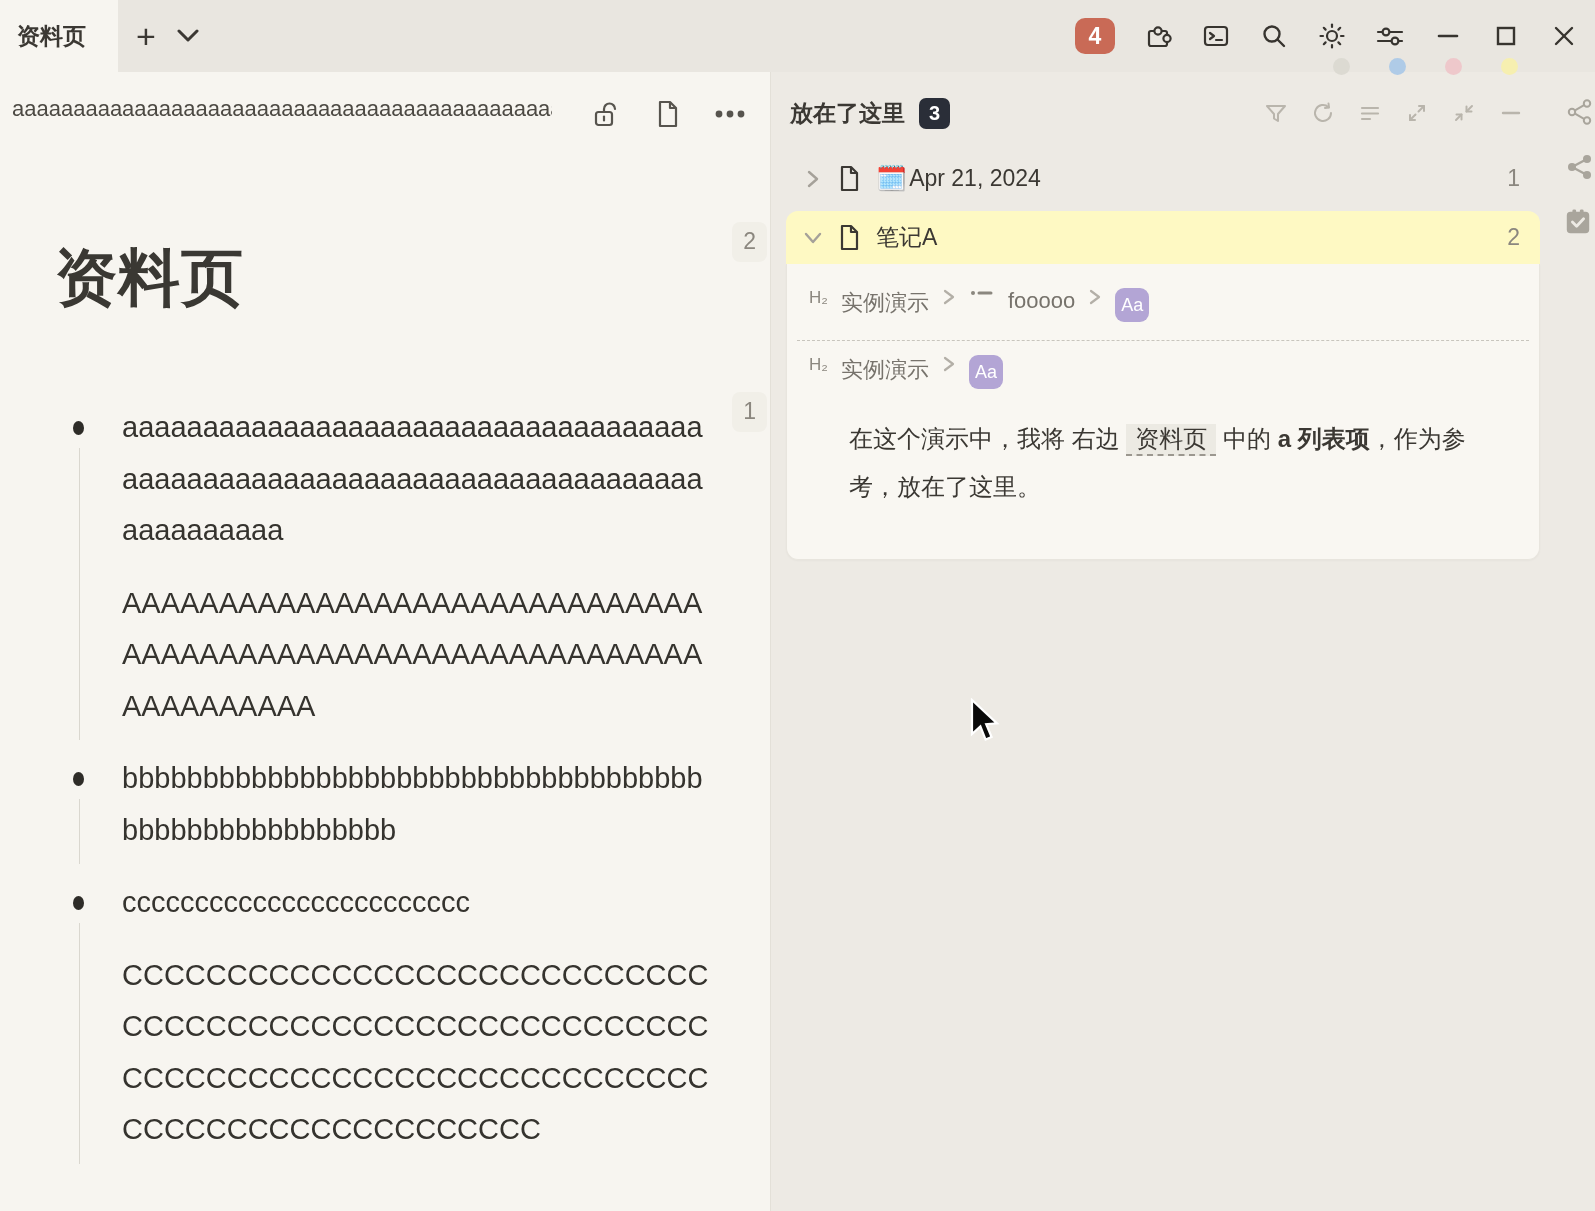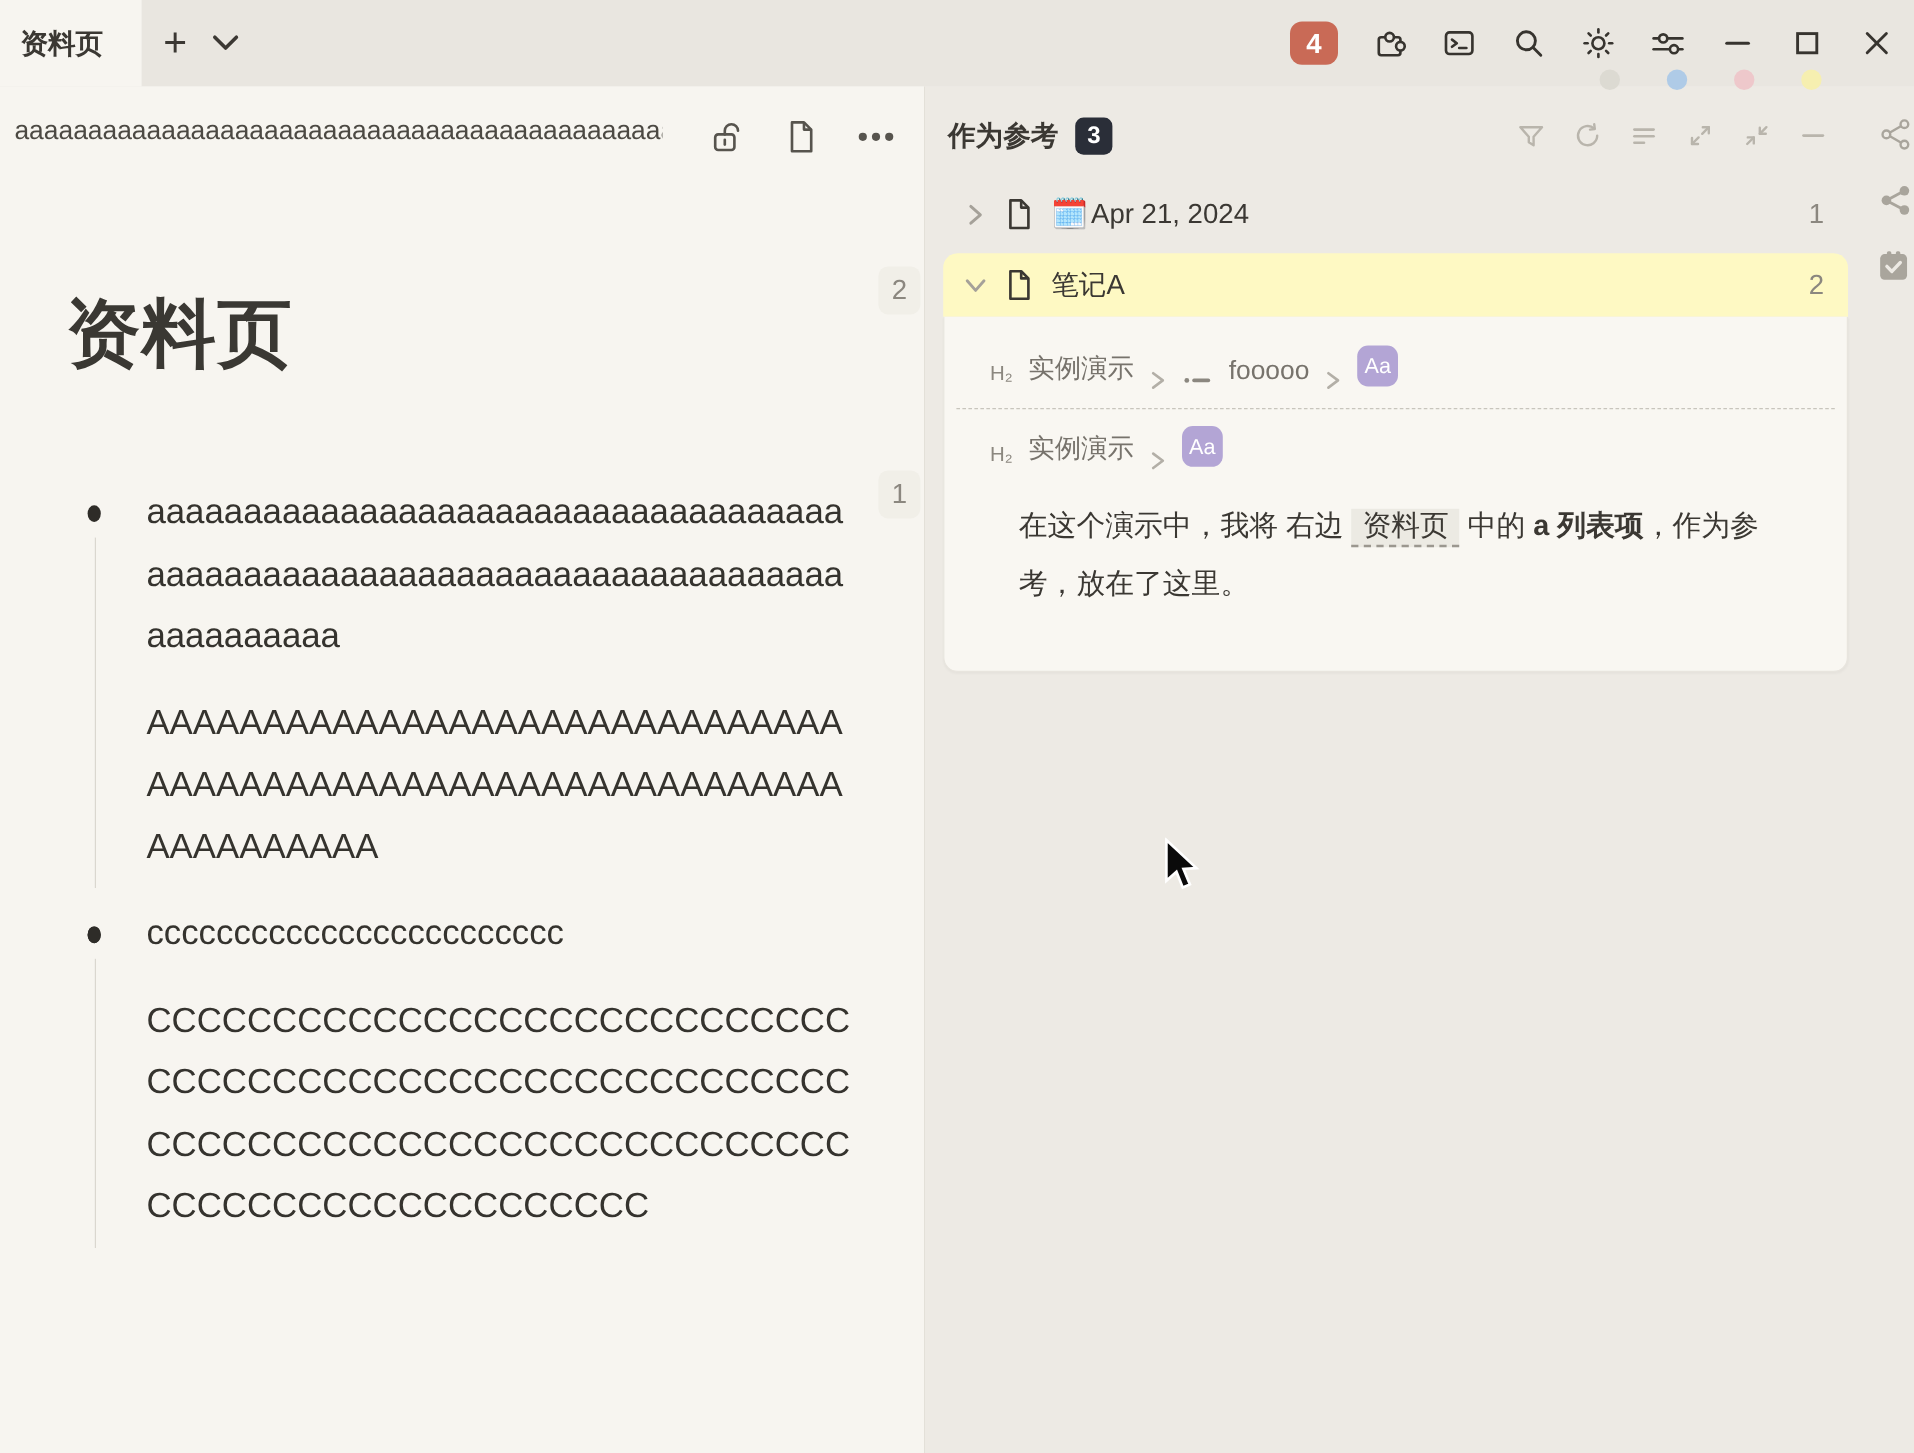--- a/index.html
+++ b/index.html
@@ -78,21 +78,21 @@
   .group-row .chev { width:26px; height:26px; color:#A5A199; margin-right:10px; display:flex; align-items:center; justify-content:center; }
   .group-row .doc-ic { width:26px; height:26px; color:#3B3833; margin-right:14px; display:flex; align-items:center; justify-content:center; }
   .group-row .g-count { margin-left:auto; font-size:23px; color:#8B877F; }
   .row-expanded { background:#fef9c3; border-radius:12px 12px 0 0; margin-top:6px; }
   .cal-emoji { font-size:25px; margin-right:2px; }
 
   .bl-card {
     width:754px; background:#F9F7F2; border:1px solid #E8E5DE; border-top:none;
     border-radius:0 0 12px 12px; padding:12px 0 30px; box-shadow:0 1px 2px rgba(0,0,0,0.03);
   }
-  .crumbs { display:flex; align-items:flex-end; gap:13px; padding:12px 22px 4px; font-size:22px; color:#77736C;margin-left:16px; }
+  .crumbs { display:flex; align-items:flex-start; gap:13px; padding:12px 22px 4px; font-size:22px; color:#77736C; }
   .crumb-h { font-size:17px; color:#8B877F; }
   .crumb-chev { color:#B3AFA7; width:14px; height:14px; }
   .crumb-listic { color:#8B877F; }
   .aa-badge {
     width:34px; height:34px; border-radius:9px; background:#B3A5D5; color:#FFFFFF;
     font-size:18px; display:flex; align-items:center; justify-content:center;
   }
   .match-text { padding:22px 30px 18px 62px; font-size:24px; line-height:48px; color:#3B3833; }
   .emoji-chip {
     display:inline-block; background:#EBE8E1; padding:1px 7px 3px;
@@ -238,33 +238,34 @@
     <div class="li">
       <span class="bullet"></span>
       <span class="thread"></span>
       <span class="edge-badge">1</span>
       <div>aaaaaaaaaaaaaaaaaaaaaaaaaaaaaaaaaaaaaaaaaaaaaaaaaaaaaaaaaaaaaaaaaaaaaaaaaaaaaaaaaa</div>
       <div class="child-para">AAAAAAAAAAAAAAAAAAAAAAAAAAAAAAAAAAAAAAAAAAAAAAAAAAAAAAAAAAAAAAAAAAAAAA</div>
     </div>
     <div class="li">
       <span class="bullet"></span>
       <span class="thread"></span>
+      <div>bbbbbbbbbbbbbbbbbbbbbbbbbbbbbbbbbbbbbbbbbbbbbbbbbbbbb</div>
     </div>
     <div class="li">
       <span class="bullet"></span>
       <span class="thread"></span>
       <div>cccccccccccccccccccccccc</div>
       <div class="child-para">CCCCCCCCCCCCCCCCCCCCCCCCCCCCCCCCCCCCCCCCCCCCCCCCCCCCCCCCCCCCCCCCCCCCCCCCCCCCCCCCCCCCCCCCCCCCCCCCCCCCCCCC</div>
     </div>
   </div>
 </div>
 
 <div class="right-area">
   <div class="bl-header">
-    <span class="bl-title">作为参考</span>
+    <span class="bl-title">放在了这里</span>
     <span class="bl-count">3</span>
     <span class="bl-tools">
       <span class="bl-tool">
         <svg width="22" height="22" viewBox="0 0 22 22">
             <path d="M2 4 h18 l-7 8 v7 l-4-2.5 v-4.5 z" fill="none" stroke="#B9B5AC" stroke-width="2" stroke-linejoin="round"></path>
           </svg>
       </span>
       <span class="bl-tool">
         <svg width="22" height="22" viewBox="0 0 22 22">
           <path d="M19 11 a8 8 0 1 1 -2.5 -5.8" fill="none" stroke="#B9B5AC" stroke-width="2" stroke-linecap="round"></path>

